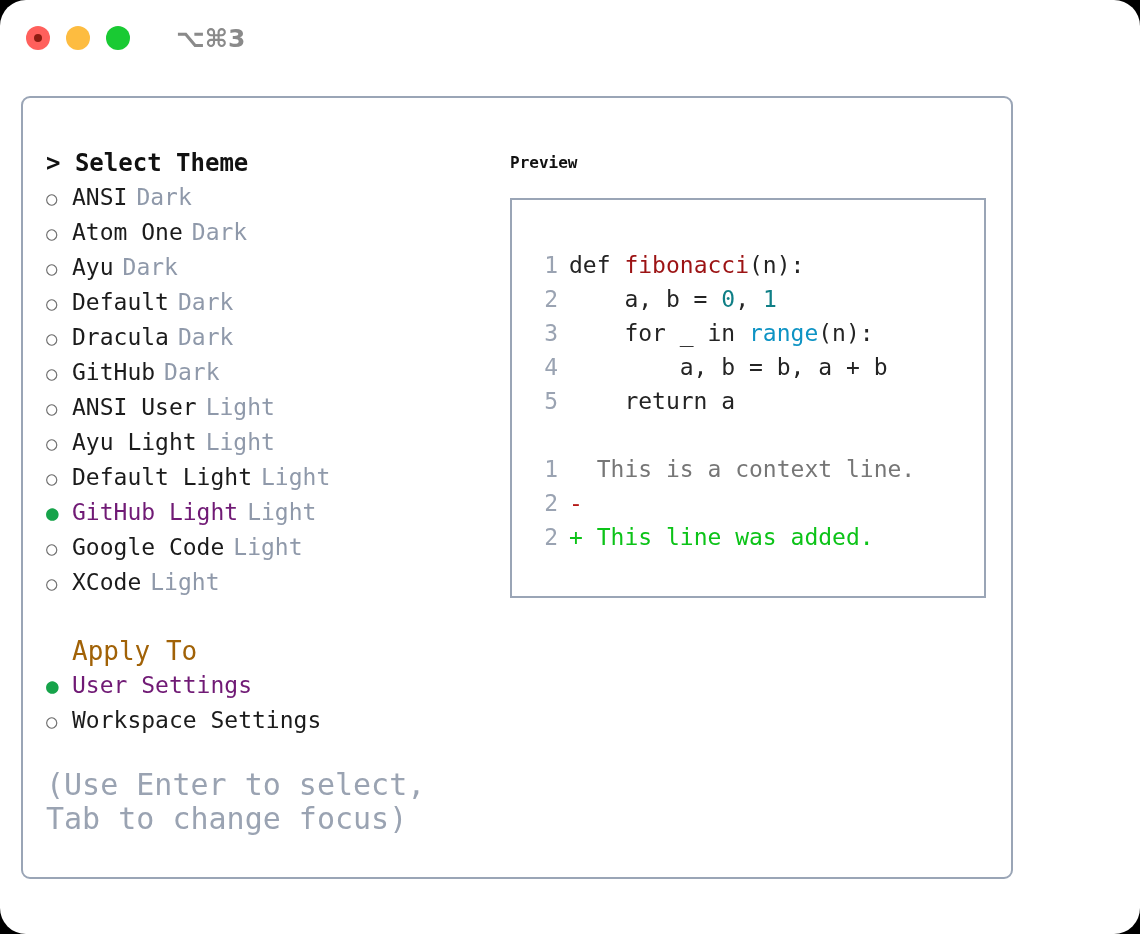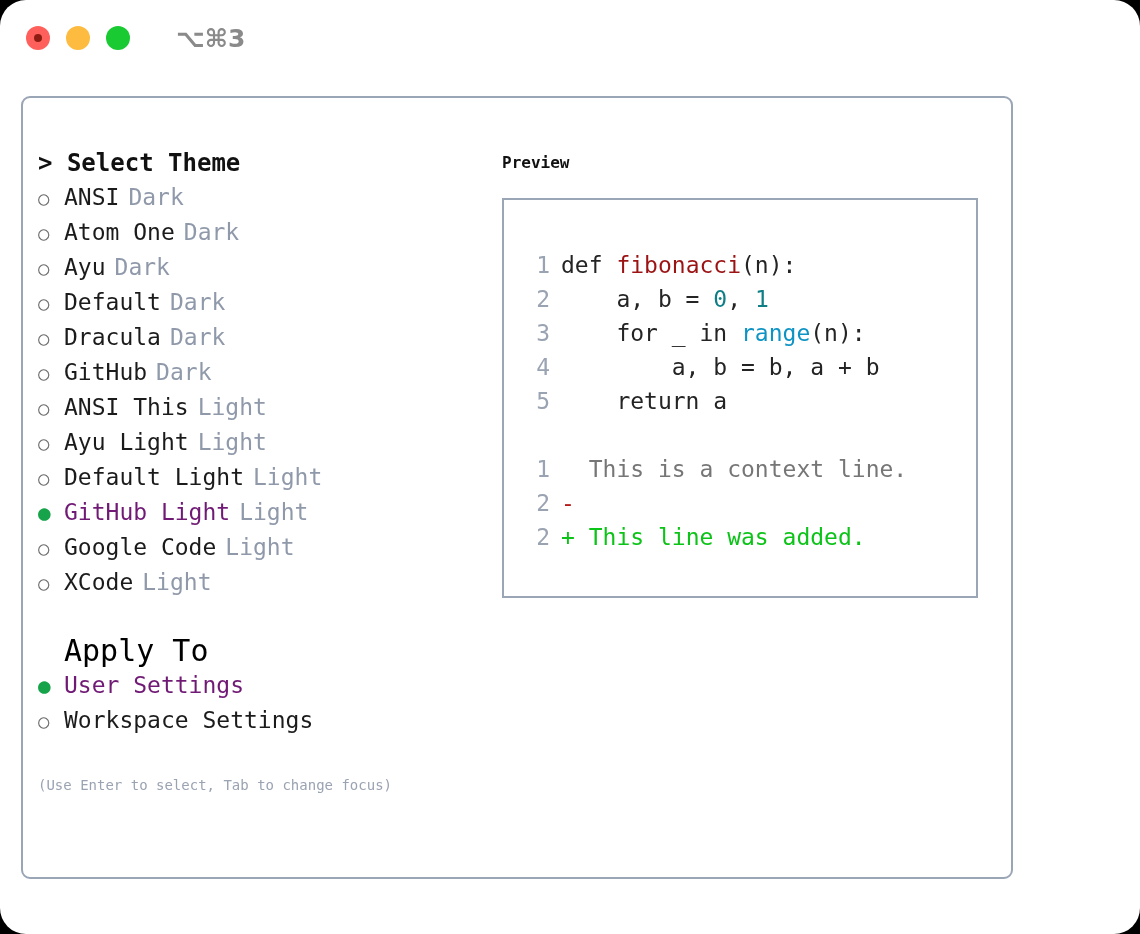--- a/index.html
+++ b/index.html
@@ -74,21 +74,21 @@
     width: 992px;
     height: 783px;
     border: 2px solid #9aa5b6;
     border-radius: 9px;
     box-sizing: border-box;
     background: #ffffff;
   }
 
   .columns {
     position: absolute;
-    left: 0; top: 0;
+    left: 8px; top: 0;
     width: 100%; height: 100%;
   }
 
   
   .left-col {
     position: absolute;
     left: 15px;
     top: 48px;
     width: 450px;
   }
@@ -120,29 +120,29 @@
   .opt-label {
     color: #1b1b1b;
   }
   .opt-row.selected .opt-label { color: #701a75; }
   .opt-badge {
     color: #8f99aa;
     margin-left: 9px;
   }
   .group-gap { height: 34px; }
   .subhead {
-    font-size: 30px;
-    color: #000000;
+    font-size: 26px;
+    color: #a16207;
     line-height: 34px;
     padding-left: 26px;
     white-space: pre;
   }
   .hint {
     margin-top: 30px;
-    font-size: 14px;
+    font-size: 30px;
     color: #9aa3b2;
     line-height: 34px;
     width: 400px;
   }
 
   
   .right-col {
     position: absolute;
     left: 479px;
     top: 48px;
@@ -208,21 +208,21 @@
 
       <div class="left-col">
         <div class="section-head">&gt; Select Theme</div>
         <div id="theme-list">
             <div class="opt-row"><span class="bullet">○</span><span class="opt-label">ANSI</span><span class="opt-badge">Dark</span></div>
             <div class="opt-row"><span class="bullet">○</span><span class="opt-label">Atom One</span><span class="opt-badge">Dark</span></div>
             <div class="opt-row"><span class="bullet">○</span><span class="opt-label">Ayu</span><span class="opt-badge">Dark</span></div>
             <div class="opt-row"><span class="bullet">○</span><span class="opt-label">Default</span><span class="opt-badge">Dark</span></div>
             <div class="opt-row"><span class="bullet">○</span><span class="opt-label">Dracula</span><span class="opt-badge">Dark</span></div>
             <div class="opt-row"><span class="bullet">○</span><span class="opt-label">GitHub</span><span class="opt-badge">Dark</span></div>
-            <div class="opt-row"><span class="bullet">○</span><span class="opt-label">ANSI This</span><span class="opt-badge">Light</span></div>
+            <div class="opt-row"><span class="bullet">○</span><span class="opt-label">ANSI User</span><span class="opt-badge">Light</span></div>
             <div class="opt-row"><span class="bullet">○</span><span class="opt-label">Ayu Light</span><span class="opt-badge">Light</span></div>
             <div class="opt-row"><span class="bullet">○</span><span class="opt-label">Default Light</span><span class="opt-badge">Light</span></div>
             <div class="opt-row selected"><span class="bullet sel">●</span><span class="opt-label">GitHub Light</span><span class="opt-badge">Light</span></div>
             <div class="opt-row"><span class="bullet">○</span><span class="opt-label">Google Code</span><span class="opt-badge">Light</span></div>
             <div class="opt-row"><span class="bullet">○</span><span class="opt-label">XCode</span><span class="opt-badge">Light</span></div>
           </div>
 
         <div class="group-gap"></div>
 
         <div class="subhead">Apply To</div>

